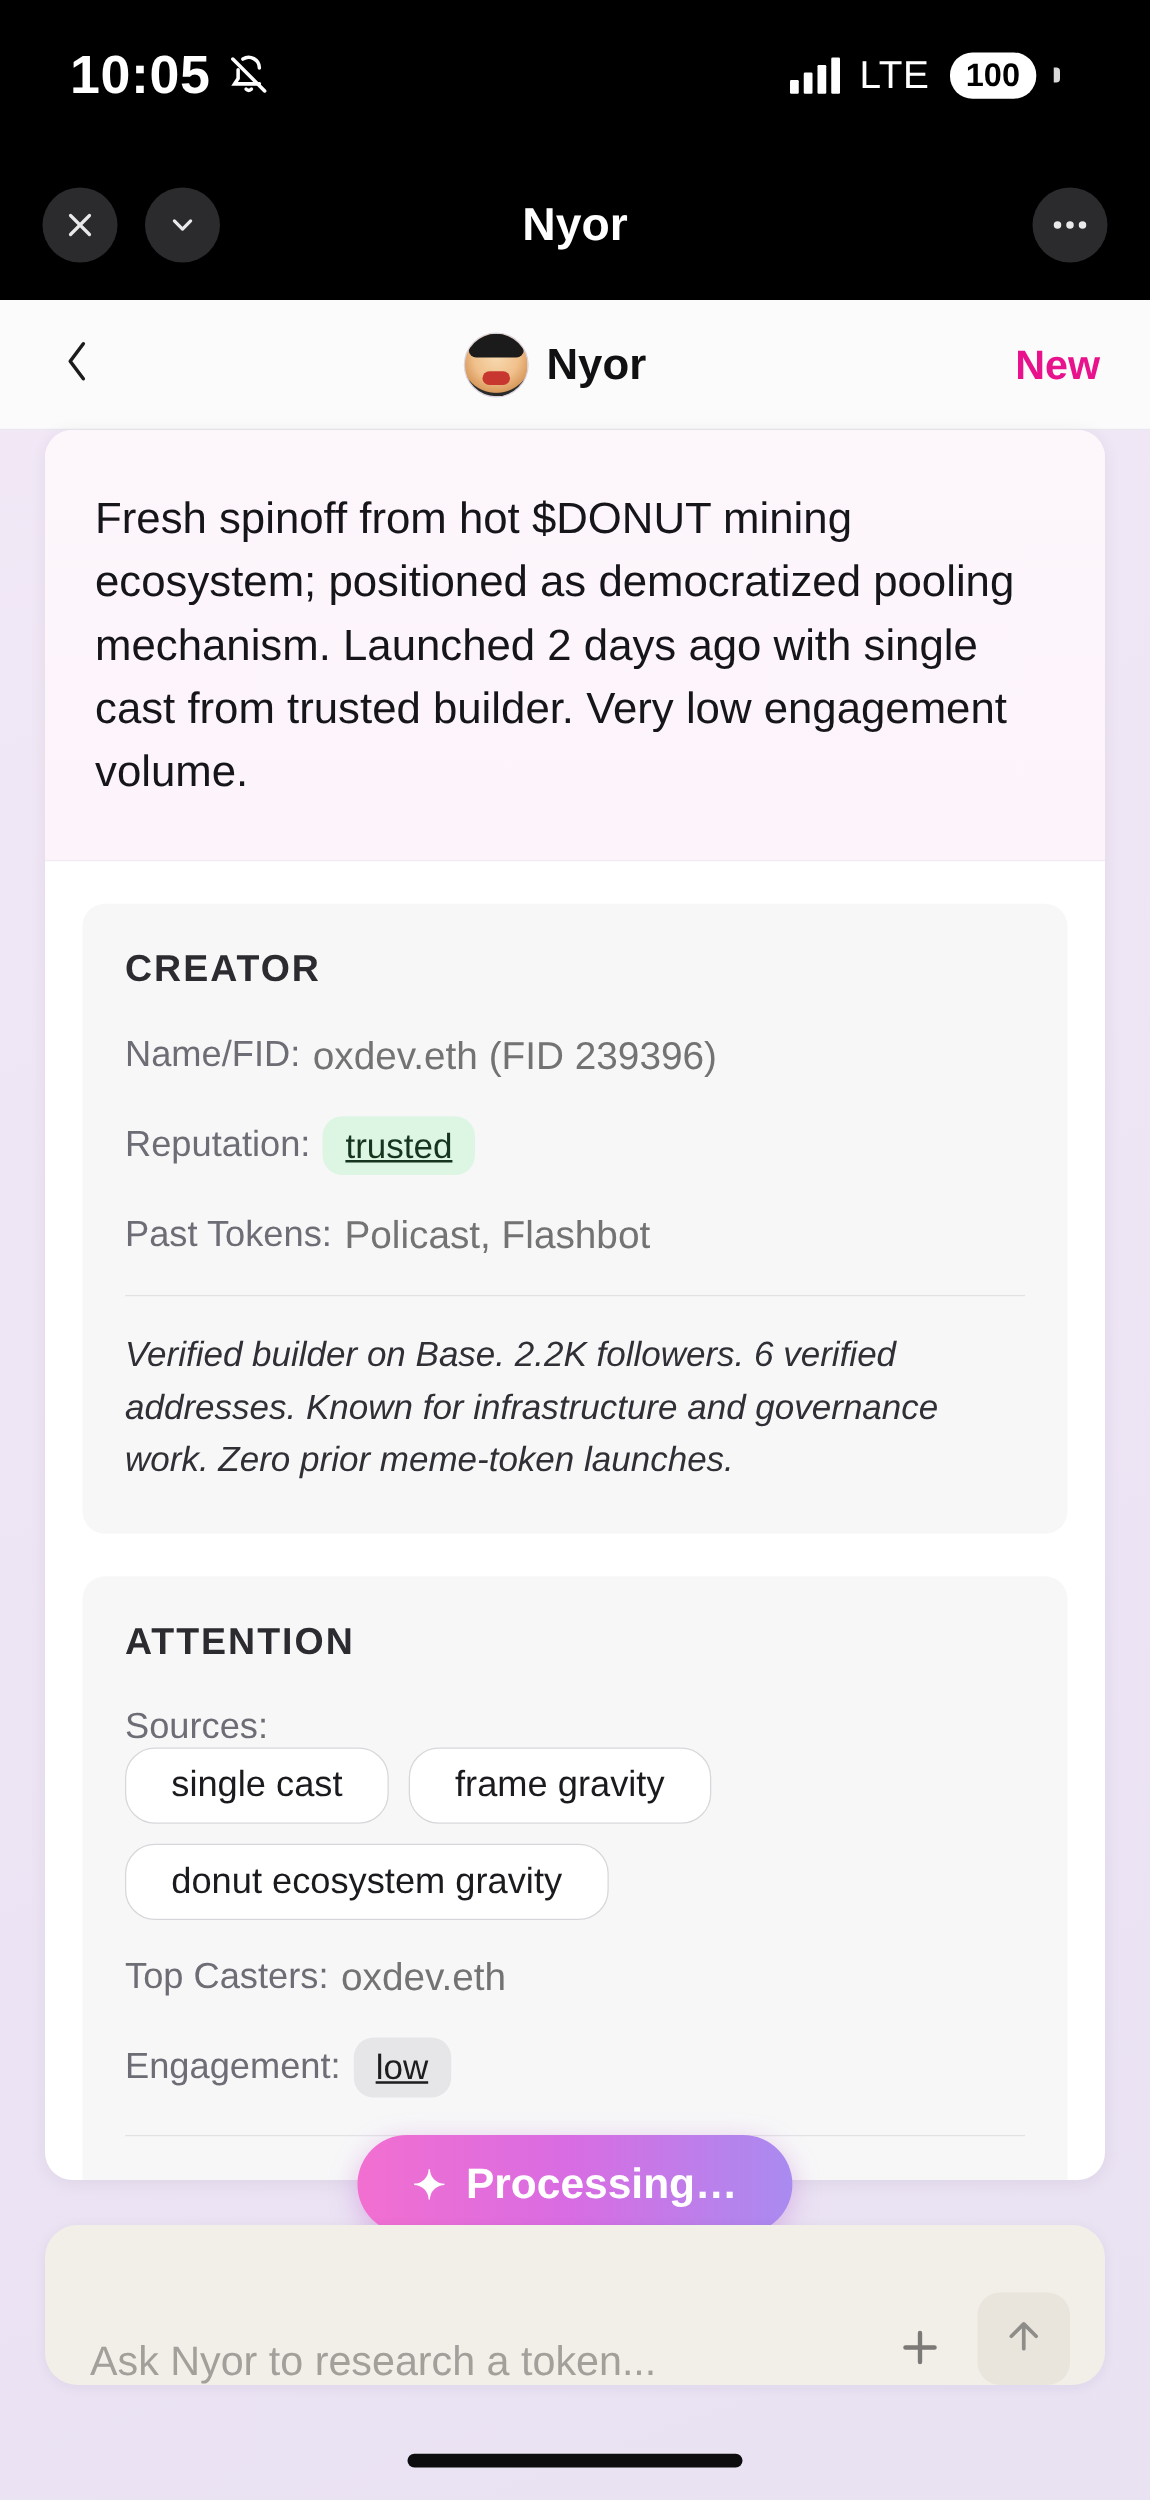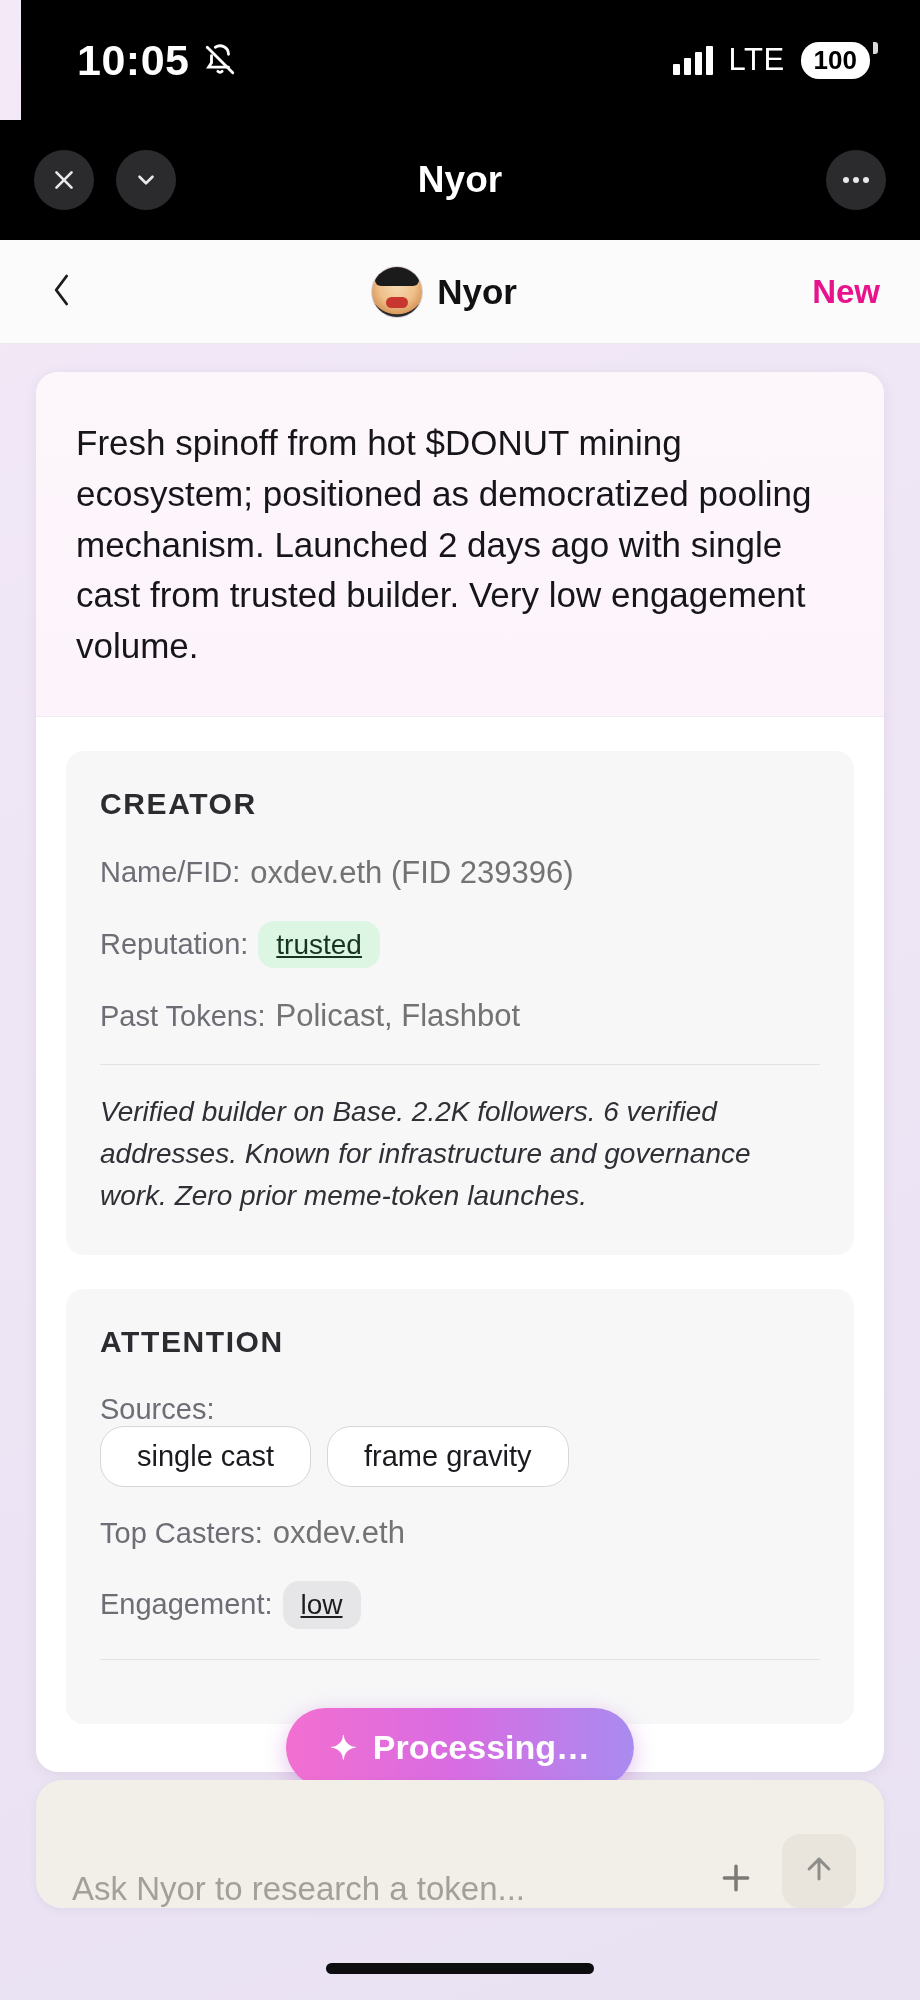--- a/index.html
+++ b/index.html
@@ -18,23 +18,22 @@
     overflow: hidden;
   }
 
   
   .statusbar {
     height: 120px;
     background: #000000;
     display: flex;
     align-items: center;
     justify-content: space-between;
-    padding: 0 42px 0 56px;
+    padding: 0 72px 0 56px;
     color: #ffffff;
-    margin-left: 21px;
   }
   .status-left {
     display: flex;
     align-items: center;
     gap: 14px;
   }
   .clock {
     font-size: 43px;
     font-weight: 600;
     letter-spacing: 0.5px;
@@ -47,21 +46,21 @@
     gap: 16px;
   }
   .signal { display: flex; align-items: flex-end; gap: 4px; height: 30px; }
   .signal i { display:block; width: 7px; background: #fff; border-radius: 1px; }
   .signal i:nth-child(1){ height: 11px; }
   .signal i:nth-child(2){ height: 17px; }
   .signal i:nth-child(3){ height: 23px; }
   .signal i:nth-child(4){ height: 29px; background: #fff; }
   .lte { font-size: 31px; font-weight: 400; letter-spacing: 0.5px; }
   .battery {
-    display: flex; gap: 3px;
+    display: flex; align-items: center; gap: 14px;
   }
   .battery .shell {
     background: #ffffff;
     color: #000000;
     font-size: 26px;
     font-weight: 700;
     border-radius: 18px;
     padding: 5px 13px 6px;
     line-height: 1;
   }
@@ -129,21 +128,21 @@
     background: #c7372f;
     border-radius: 8px;
   }
   .app-name { font-size: 35px; font-weight: 700; color: #111113; }
   .appbar-action { color: #e8128c; font-size: 33px; font-weight: 700; }
 
   
   .card {
     position: absolute;
     left: 36px;
-    top: 372px;
+    top: 344px;
     width: 848px;
     height: 1400px;
     background: #ffffff;
     border-radius: 22px;
     box-shadow: 0 2px 14px rgba(40,20,60,0.07);
     overflow: hidden;
   }
   .summary {
     background: linear-gradient(180deg, #fdf6fb 0%, #fcf4fa 100%);
     padding: 46px 40px 44px 40px;
@@ -381,20 +380,21 @@
       <div class="note">Verified builder on Base. 2.2K followers. 6 verified addresses. Known for infrastructure and governance work. Zero prior meme-token launches.</div>
     </div>
 
     <div class="section">
       <div class="section-title">ATTENTION</div>
 
       <div class="sub-label">Sources:</div>
       <div class="chips">
         <span class="chip">single cast</span>
         <span class="chip">frame gravity</span>
+        <span class="chip">donut ecosystem gravity</span>
       </div>
 
       <div class="kv">
         <span class="kv-label">Top Casters:</span>
         <span class="kv-value">oxdev.eth</span>
       </div>
 
       <div class="kv">
         <span class="kv-label">Engagement:</span>
         <span class="pill pill-grey">low</span>

